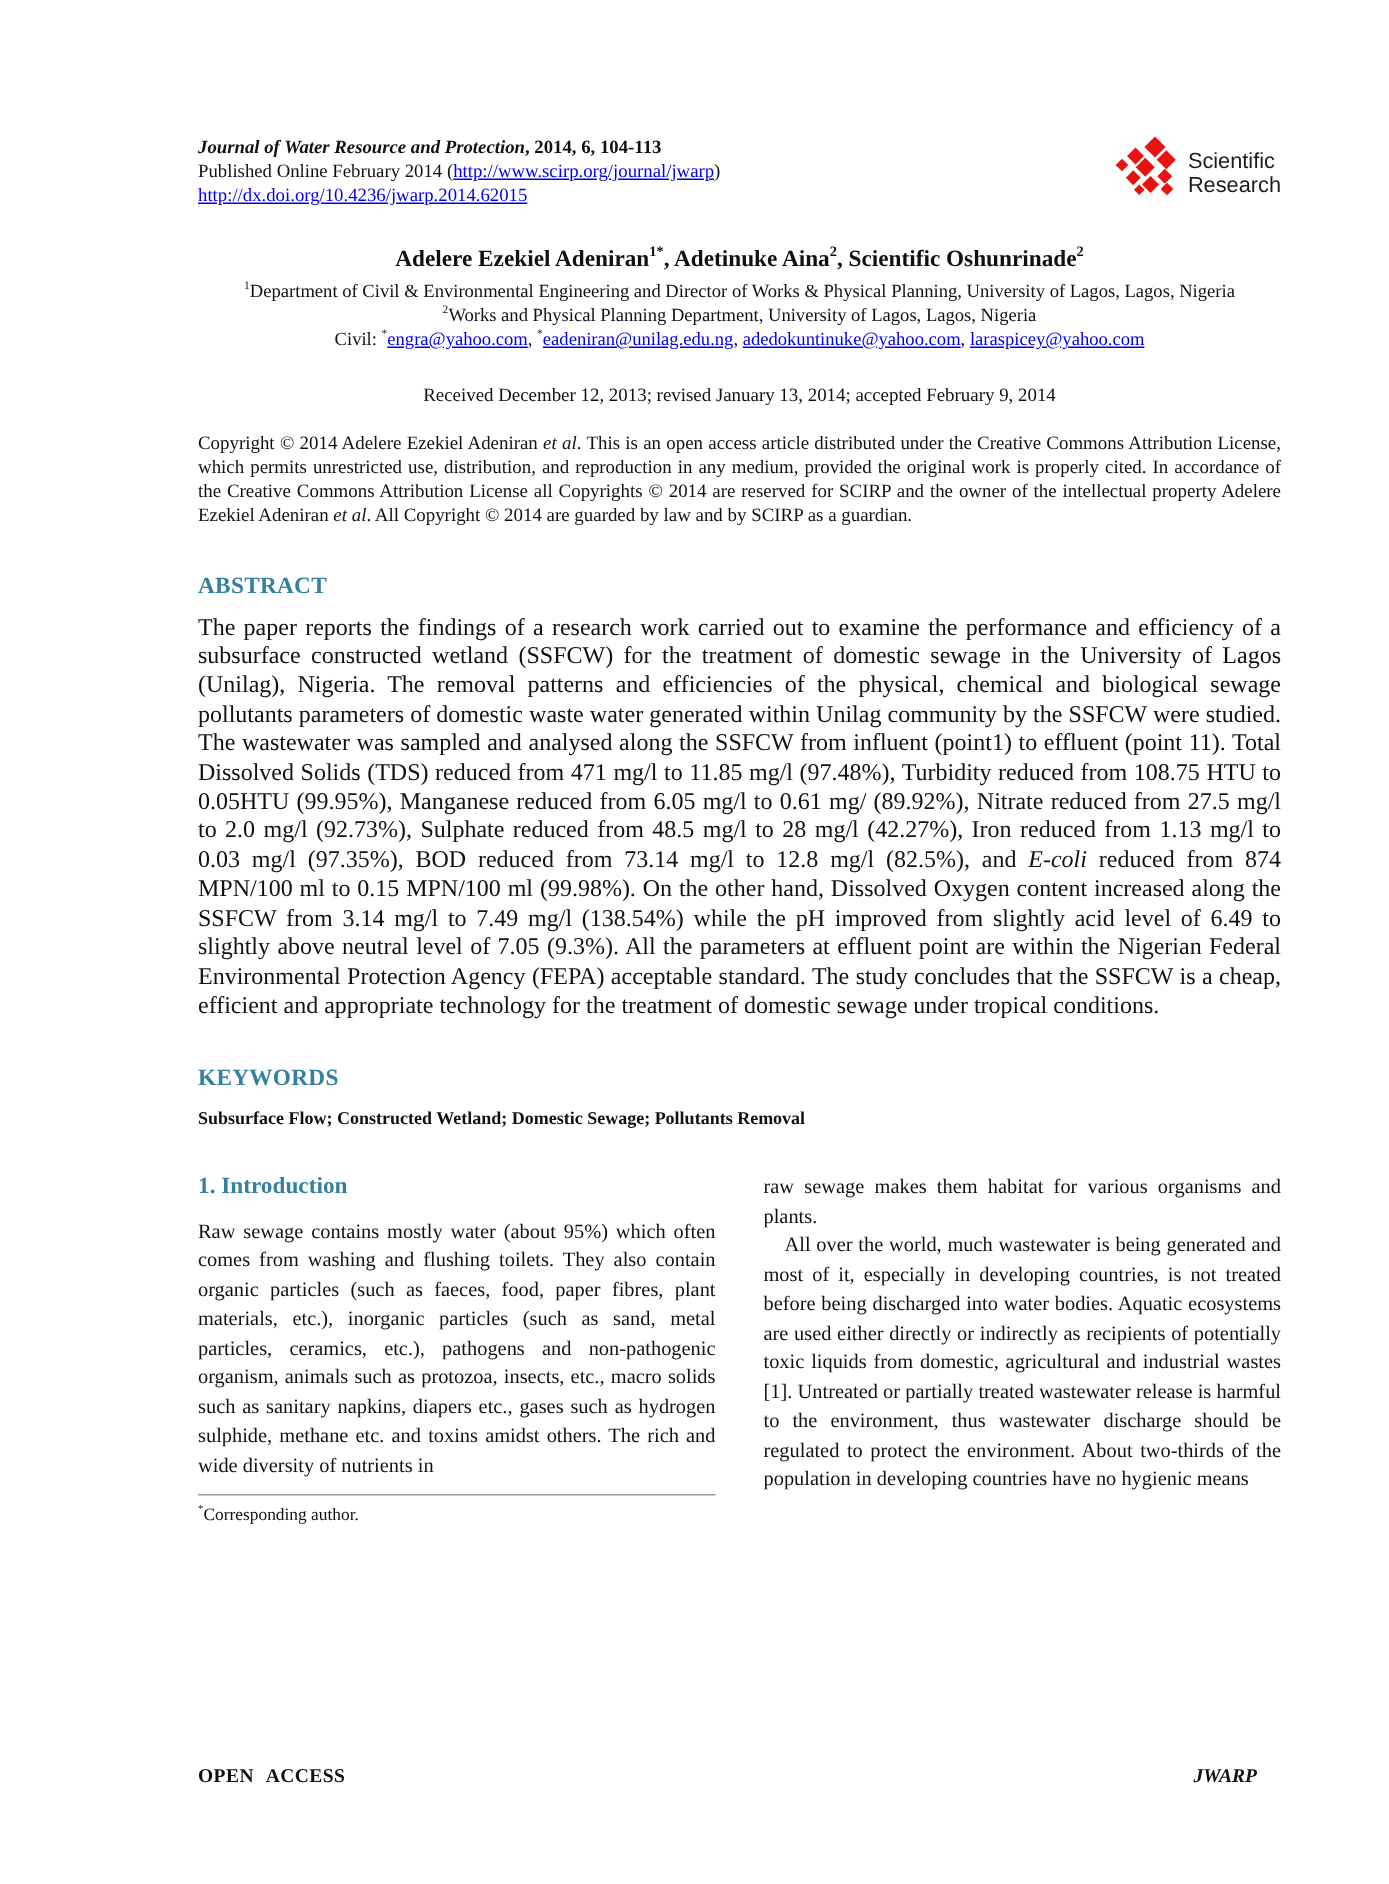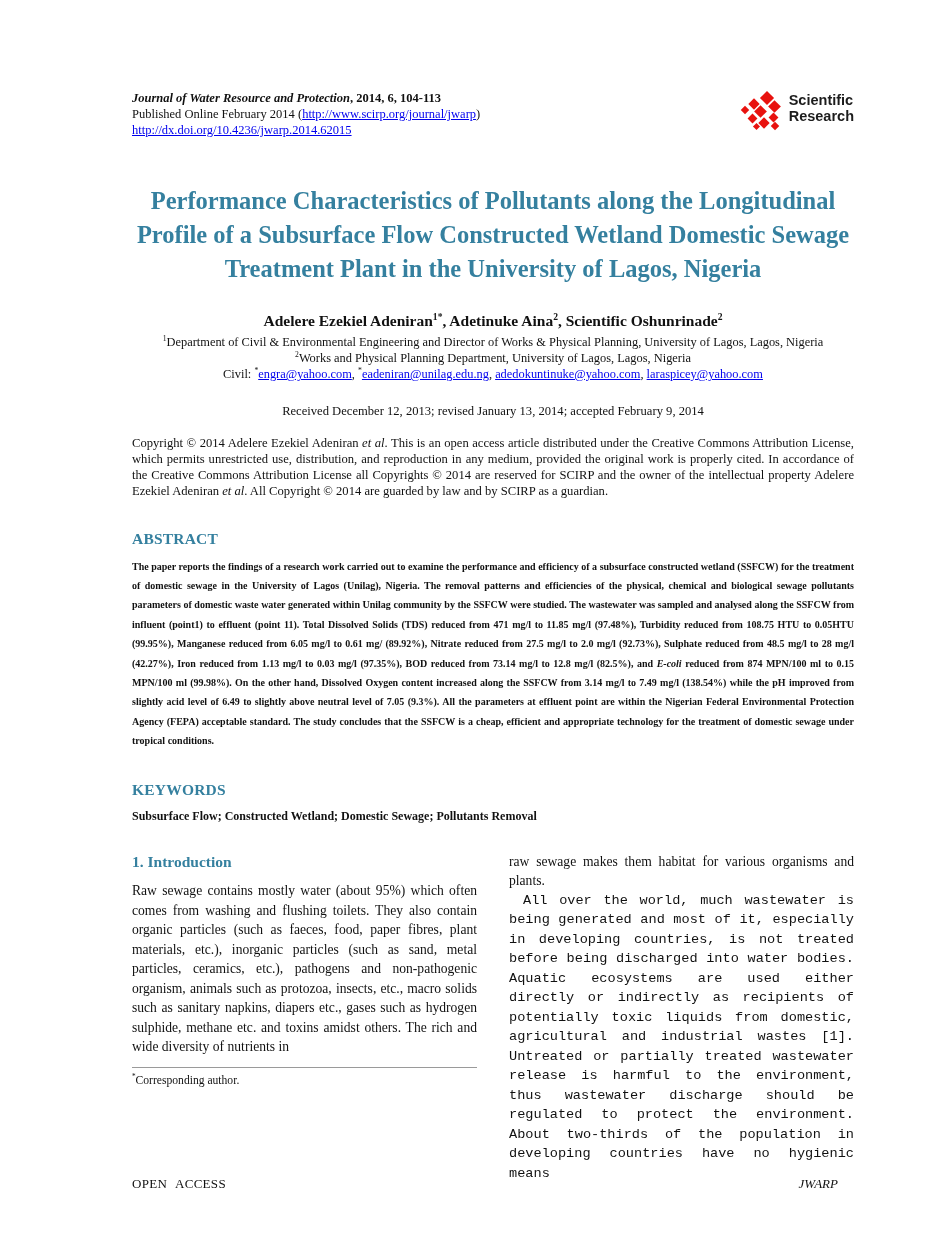--- a/index.html
+++ b/index.html
@@ -12,21 +12,21 @@
   html,body{background:#fff;}
   body{width:926px;height:1256px;position:relative;font-family:"Liberation Serif","DejaVu Serif",serif;color:var(--ink);}
   .page{position:absolute;inset:0;padding:90px 72px 0 88px;margin-left:44px;}
 
   
   .hdr{display:flex;justify-content:space-between;align-items:flex-start;}
   .hdr-left{font-size:12.5px;line-height:16px;}
   .hdr-journal{font-weight:bold;font-style:italic;}
   .hdr-journal-rest{font-weight:bold;font-style:normal;}
   a.lnk{color:var(--link);text-decoration:underline;cursor:pointer;}
-  .logo{display:flex;align-items:flex-start;gap:6px;margin-top:2px;font-weight:bold;}
+  .logo{display:flex;align-items:flex-end;gap:6px;margin-top:2px;}
   .logo-diamonds{position:relative;width:42px;height:40px;}
   .logo-diamonds i{position:absolute;background:var(--logo-red);transform:rotate(45deg);display:block;}
   .logo-diamonds i:nth-child(1){left:21px;top:1px;width:10px;height:10px;}
   .logo-diamonds i:nth-child(2){left:9px;top:8px;width:8px;height:8px;}
   .logo-diamonds i:nth-child(3){left:29px;top:10px;width:9px;height:9px;}
   .logo-diamonds i:nth-child(4){left:1px;top:15px;width:6px;height:6px;}
   .logo-diamonds i:nth-child(5){left:15px;top:15px;width:9px;height:9px;}
   .logo-diamonds i:nth-child(6){left:29px;top:22px;width:7px;height:7px;}
   .logo-diamonds i:nth-child(7){left:8px;top:23px;width:7px;height:7px;}
   .logo-diamonds i:nth-child(8){left:19px;top:27px;width:8px;height:8px;}
@@ -38,34 +38,34 @@
   .title{margin-top:46px;text-align:center;color:var(--accent);font-weight:bold;font-size:24.5px;line-height:34px;}
   .authors{margin-top:26px;text-align:center;font-weight:bold;font-size:15.5px;}
   sup{font-size:0.62em;vertical-align:super;line-height:0;}
   .affils{margin-top:5px;text-align:center;font-size:12.4px;line-height:15.5px;}
   .email-line{text-align:center;font-size:12.4px;line-height:16px;}
   .received{margin-top:22px;text-align:center;font-size:12.6px;}
   .copyright{margin-top:17px;text-align:justify;font-size:12.6px;line-height:15.9px;}
 
   
   .sec-h{margin-top:30px;color:var(--accent);font-weight:bold;font-size:15.5px;letter-spacing:0.2px;}
-  .abstract-body{margin-top:9px;text-align:justify;font-weight:bold;font-size:10px;line-height:19.4px;}
+  .abstract-body{margin-top:9px;text-align:justify;font-weight:normal;font-size:16px;line-height:19.4px;}
   .keywords{margin-top:10px;font-weight:bold;font-size:12px;}
 
   
   .cols{margin-top:28px;display:flex;gap:32px;}
   .col{width:363px;font-size:13.6px;line-height:19.5px;text-align:justify;}
   .intro-h{color:var(--accent);font-weight:bold;font-size:15.5px;margin-bottom:10px;text-align:left;}
-  .col p.indent{text-indent:14px;font-family:Liberation Mono, monospace;}
+  .col p.indent{text-indent:14px;}
   .footnote{margin-top:10px;}
   .footnote-rule{border:none;border-top:1px solid #9a9a9a;margin:0 0 3px 0;width:100%;}
   .footnote-text{font-size:11.6px;text-align:left;}
 
   
-  .footer{position:absolute;left:88px;right:88px;top:1176px;display:flex;justify-content:space-between;font-size:13px;font-weight:normal;text-align:center;}
+  .footer{position:absolute;left:88px;right:88px;top:1176px;display:flex;justify-content:space-between;font-size:13px;font-weight:bold;text-align:center;}
   .footer-left{word-spacing:5px;letter-spacing:0.3px;}
   .footer-right{font-style:italic;}
 </style>
 </head>
 <body>
 
 <div class="page">
 
   <div class="hdr">
     <div class="hdr-left">
@@ -92,21 +92,20 @@
           <i></i>
           <i></i>
       </div>
       <div class="logo-text">
         <div>Scientific</div>
         <div>Research</div>
       </div>
     </div>
   </div>
 
-  <h1 class="title">Performance Characteristics of Pollutants along the Longitudinal Profile of a Subsurface Flow Constructed Wetland Domestic Sewage Treatment Plant in the University of Lagos, Nigeria</h1>
 
   <div class="authors">
     <span><span>Adelere Ezekiel Adeniran</span><sup>1*</sup><span>, </span></span><span><span>Adetinuke Aina</span><sup>2</sup><span>, </span></span><span><span>Scientific Oshunrinade</span><sup>2</sup></span>
   </div>
 
   <div class="affils">
     <div><sup>1</sup><span>Department of Civil &amp; Environmental Engineering and Director of Works &amp; Physical Planning, University of Lagos, Lagos, Nigeria</span></div>
     <div><sup>2</sup><span>Works and Physical Planning Department, University of Lagos, Lagos, Nigeria</span></div>
     <div class="email-line">
       <span>Civil: </span><sup>*</sup><a class="lnk">engra@yahoo.com</a><span>, </span><sup>*</sup><a class="lnk">eadeniran@unilag.edu.ng</a><span>, </span><a class="lnk">adedokuntinuke@yahoo.com</a><span>, </span><a class="lnk">laraspicey@yahoo.com</a>

